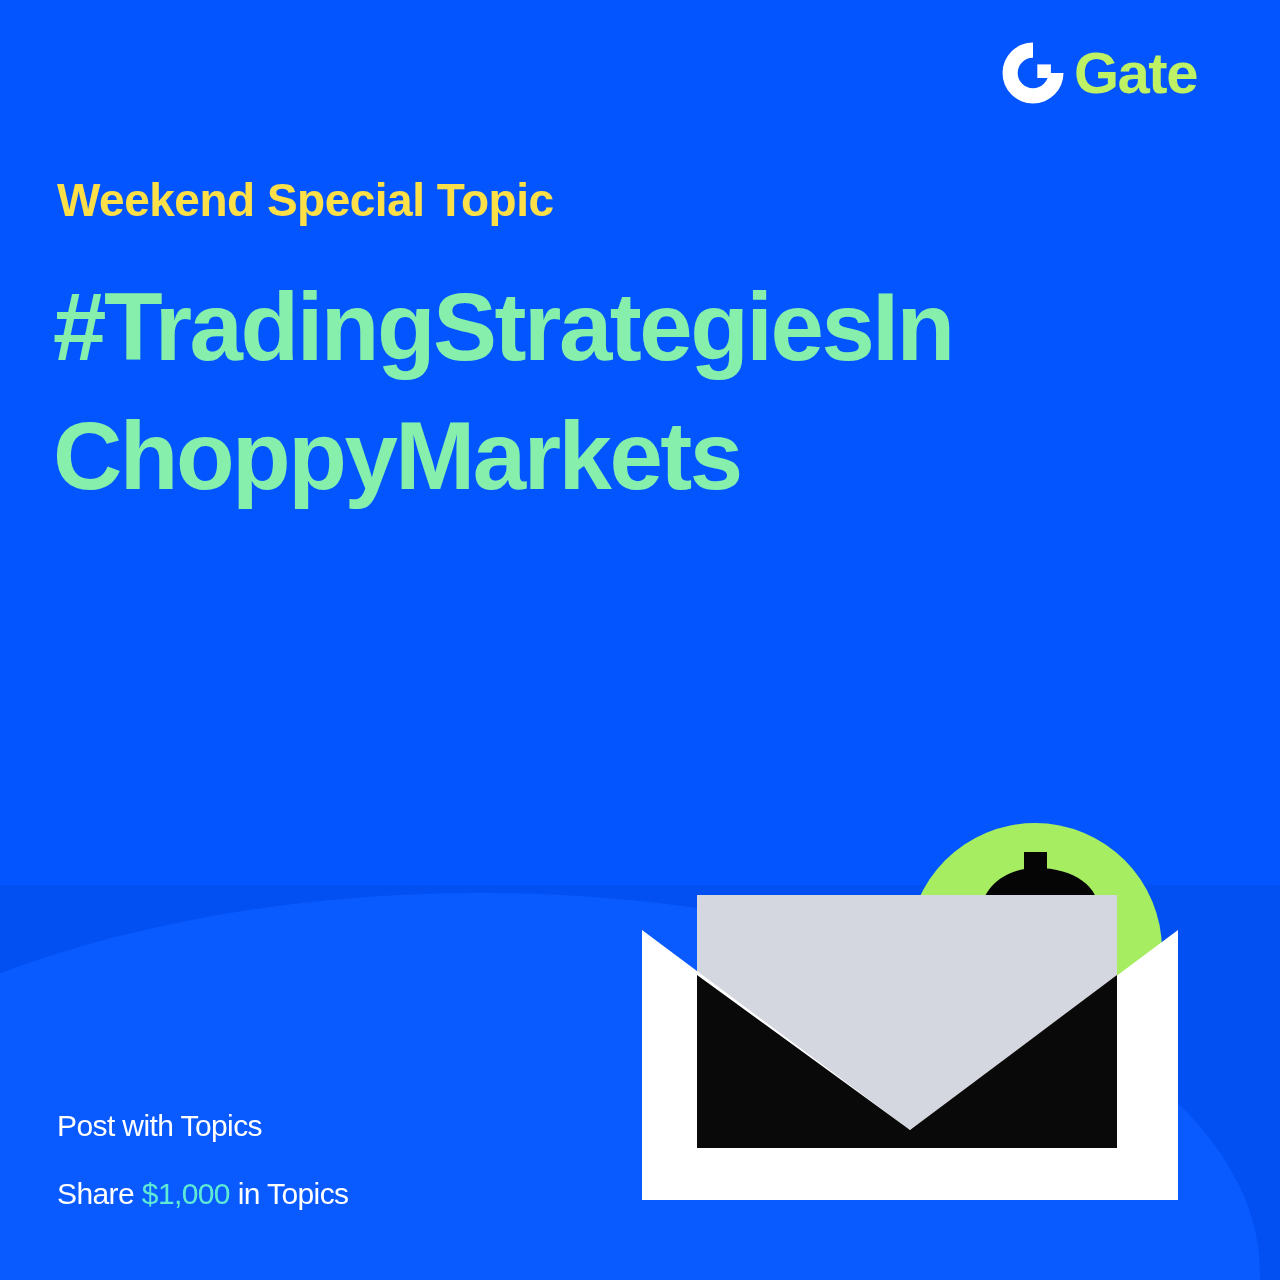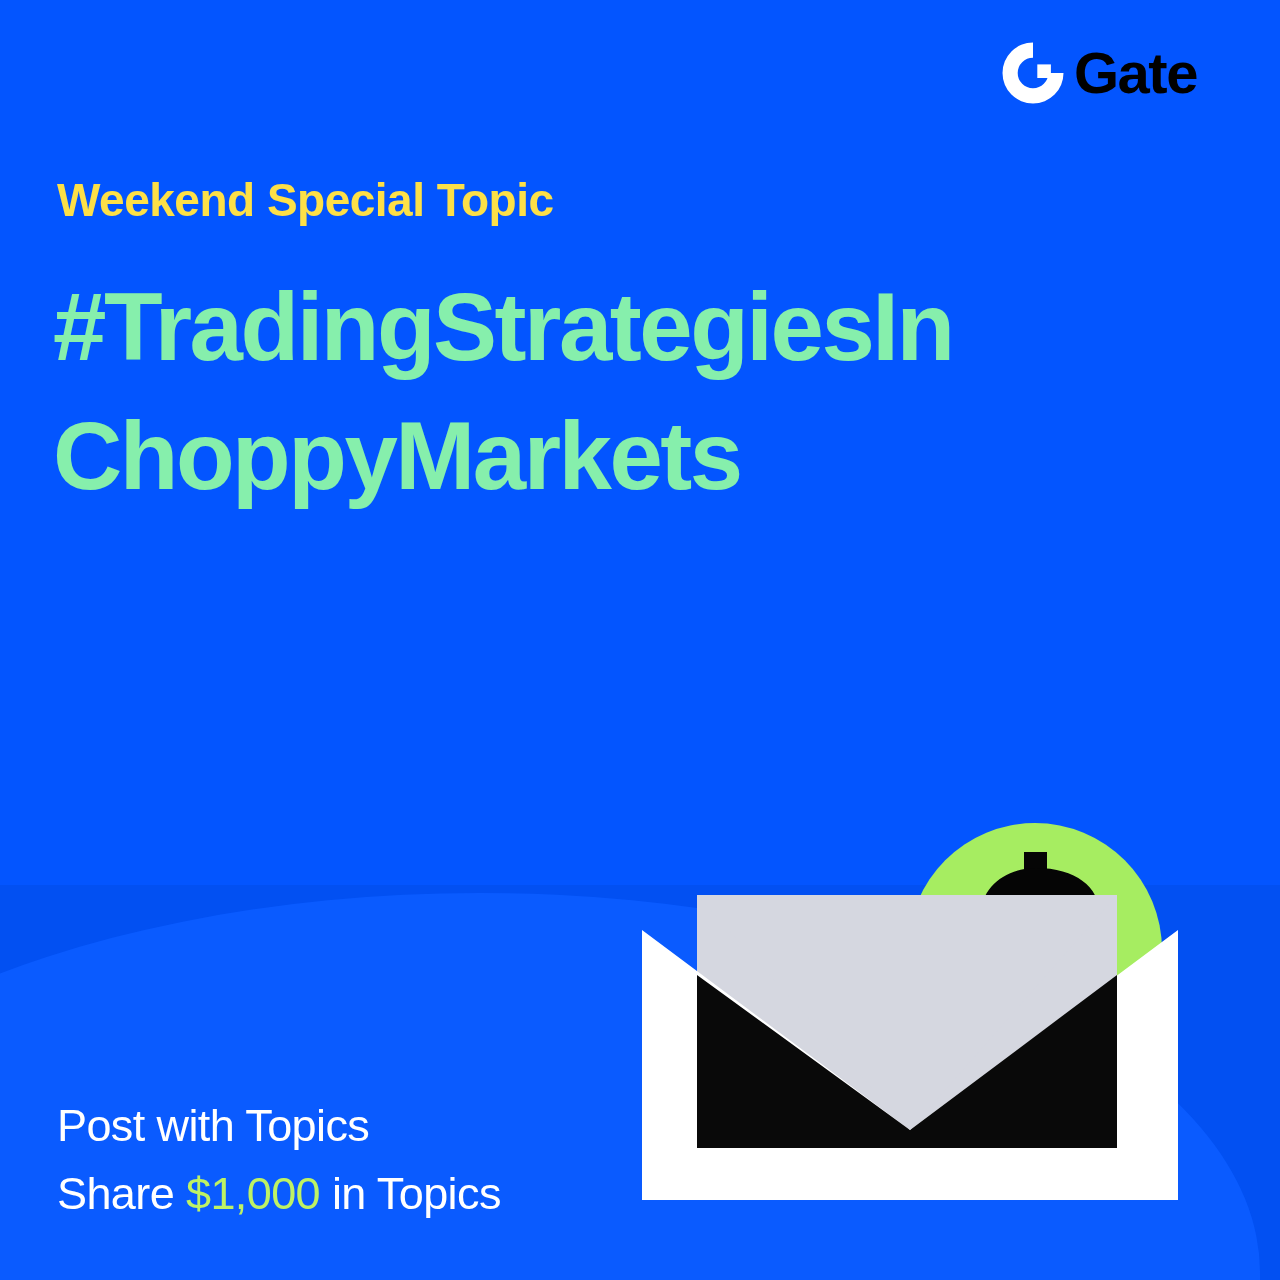--- a/index.html
+++ b/index.html
@@ -40,21 +40,21 @@
     left:1002px; top:42px;
     display:flex;
     align-items:center;
     gap:10px;
   }
   .logo-mark {
     position:relative;
     width:62px; height:62px;
   }
   .logo-word {
-    color:#000000;
+    color:#bef264;
     font-size:58px;
     font-weight:700;
     letter-spacing:-1.5px;
     line-height:62px;
   }
 
   
   .eyebrow {
     position:absolute;
     left:57px; top:172px;
@@ -74,27 +74,27 @@
     font-weight:700;
     line-height:129px;
     letter-spacing:-2.5px;
     word-break:break-all;
   }
 
   .cta {
     position:absolute;
     left:57px; top:1092px;
     color:#ffffff;
-    font-size:45px;
+    font-size:30px;
     font-weight:400;
     line-height:68px;
     letter-spacing:-0.6px;
     white-space:nowrap;
   }
-  .cta-amount { color:#bef264; font-weight:400;margin-top:44px; }
+  .cta-amount { color:#5eead4; font-weight:400;margin-top:44px; }
 
   
   .illus {
     position:absolute;
     left:620px; top:680px;
     width:580px; height:540px;
   }
   .illus svg { display:block; width:580px; height:540px; }
 </style>
 </head>

